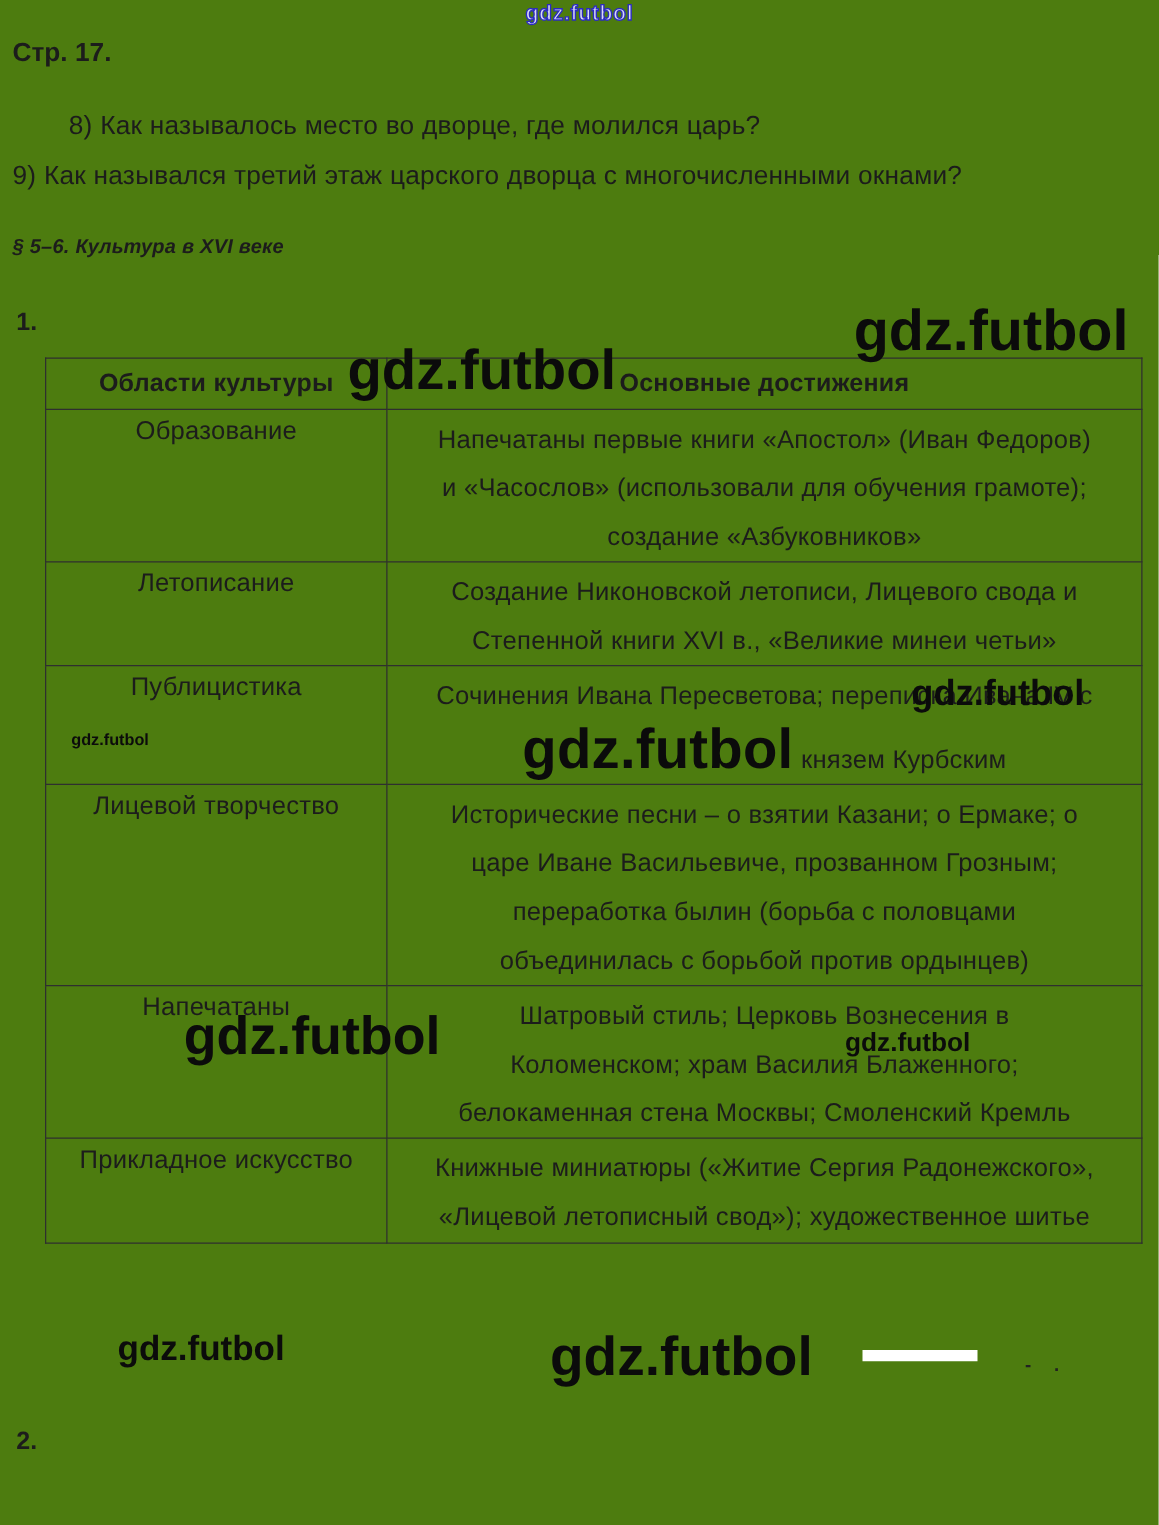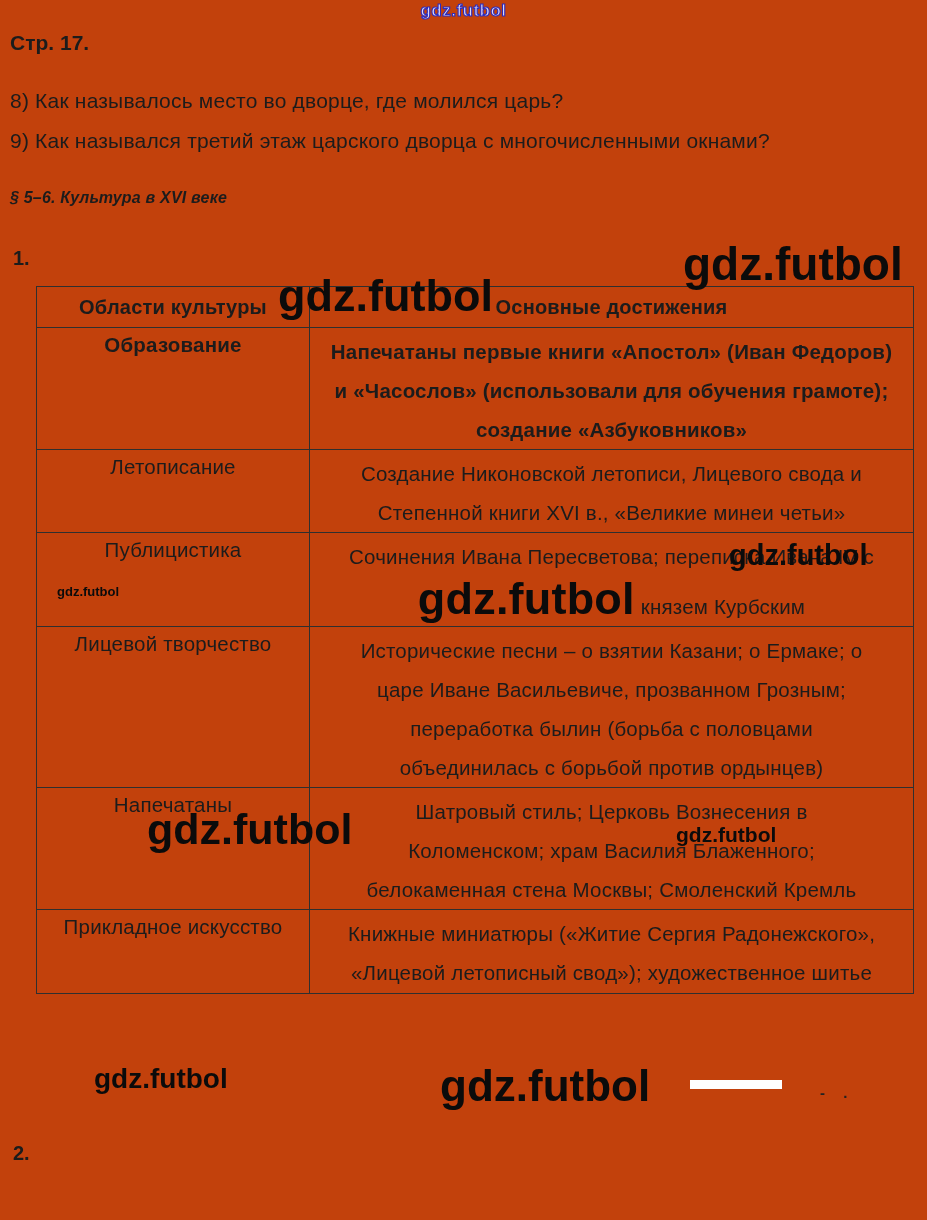--- a/index.html
+++ b/index.html
@@ -1,35 +1,35 @@
 <!DOCTYPE html>
 <html><head>
 <meta charset="utf-8">
 <style>
   html,body{margin:0;padding:0;background:#fff;}
   .page{
     position:relative;
     width:927px;
     height:1220px;
-    background:#c2410c;
+    background:#4d7c0f;
     font-family:"Liberation Sans", sans-serif;
     color:#1c1c1c;
     overflow:hidden;
   }
   
   .wm{position:absolute;white-space:nowrap;color:#0b0b0b;line-height:1;}
   .wm-top-blue{
     left:50%;top:2px;transform:translateX(-50%);
     font-size:17px;font-weight:700;letter-spacing:.5px;
     color:#d9d9f5;
     -webkit-text-stroke:1.1px #2b2bc0;
   }
   .page-label{position:absolute;left:10px;top:31px;font-size:21px;font-weight:700;}
   .question{position:absolute;left:10px;font-size:21px;letter-spacing:.2px;}
-  .q8{top:89px;}
+  .q8{top:89px;margin-left:45px;}
   .q9{top:129px;}
   .section-title{position:absolute;left:10px;top:189px;font-size:16px;font-weight:700;letter-spacing:.2px;font-style:italic;}
   .item-label{position:absolute;font-size:20px;font-weight:700;}
   .item1{left:13px;top:247px;}
   .item2{left:13px;top:1142px;}
   .answer2{position:absolute;left:47px;top:1222px;font-size:21px;letter-spacing:.2px;}
 
   
   table.culture-table{
     position:absolute;left:36px;top:286px;width:878px;
@@ -46,21 +46,21 @@
     font-size:20px;font-weight:700;text-align:center;
     height:40px;vertical-align:middle;letter-spacing:.2px;
   }
   td.area{
     font-size:20.5px;text-align:center;padding-top:5px;letter-spacing:.2px;
   }
   td.ach{
     font-size:20.5px;text-align:center;line-height:39px;padding:4px 4px 0;
     white-space:pre-line;letter-spacing:.2px;
   }
-  tr.r0{height:115px;font-weight:bold;} tr.r1{height:81px;} tr.r2{height:79px;margin-left:11px;}
+  tr.r0{height:115px;} tr.r1{height:81px;} tr.r2{height:79px;margin-left:11px;}
   tr.r3{height:156px;} tr.r4{height:115px;} tr.r5{height:119px;} tr.r6{height:84px;margin-top:36px;}
   td.ach-split{white-space:normal;}
   .ach-split .l1{line-height:39px;}
   .ach-split .l2{display:flex;justify-content:center;align-items:baseline;gap:6px;}
   .wm-inline{font-size:45px;font-weight:600;line-height:1;color:#0b0b0b;white-space:nowrap;}
 
   
   .wm-header-big{left:278px;top:273px;font-size:45px;font-weight:600;}
   .wm-topright-big{left:683px;top:241px;font-size:46px;font-weight:600;}
   .wm-publ-right{left:729px;top:541px;font-size:29px;font-weight:600;}

